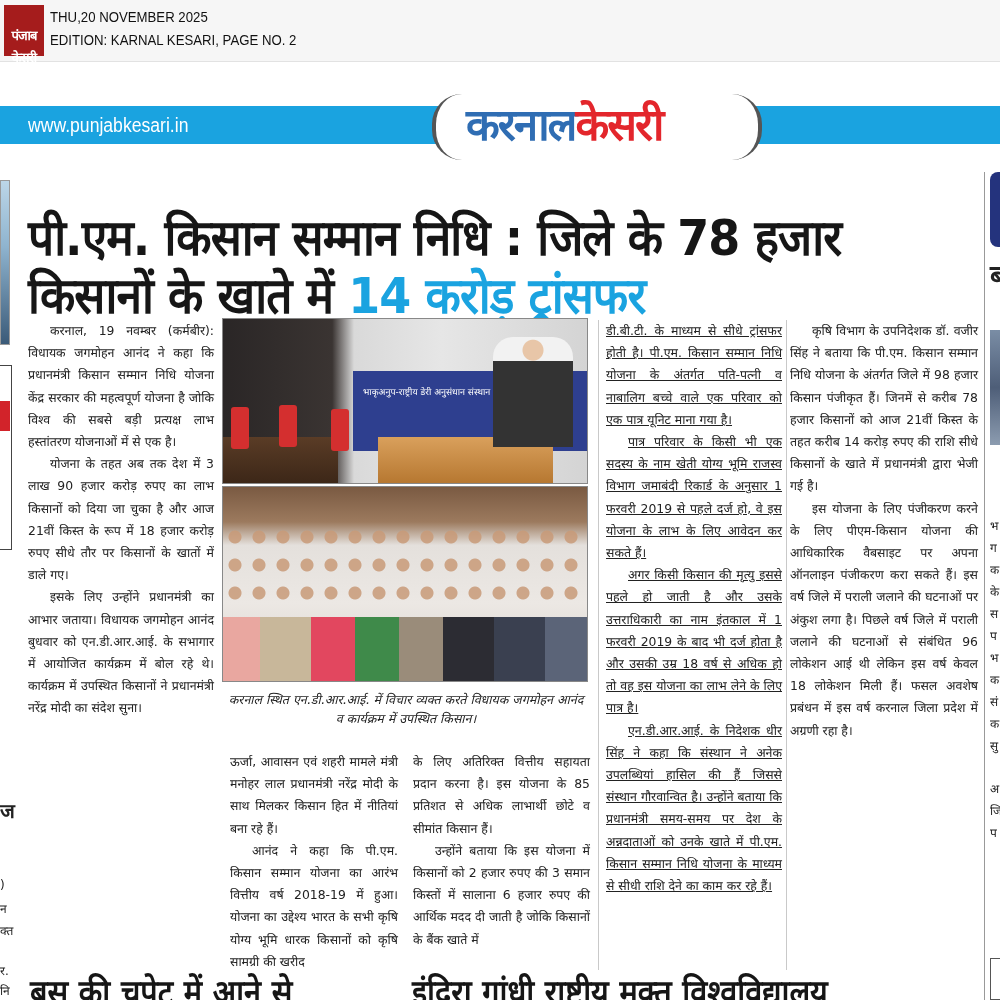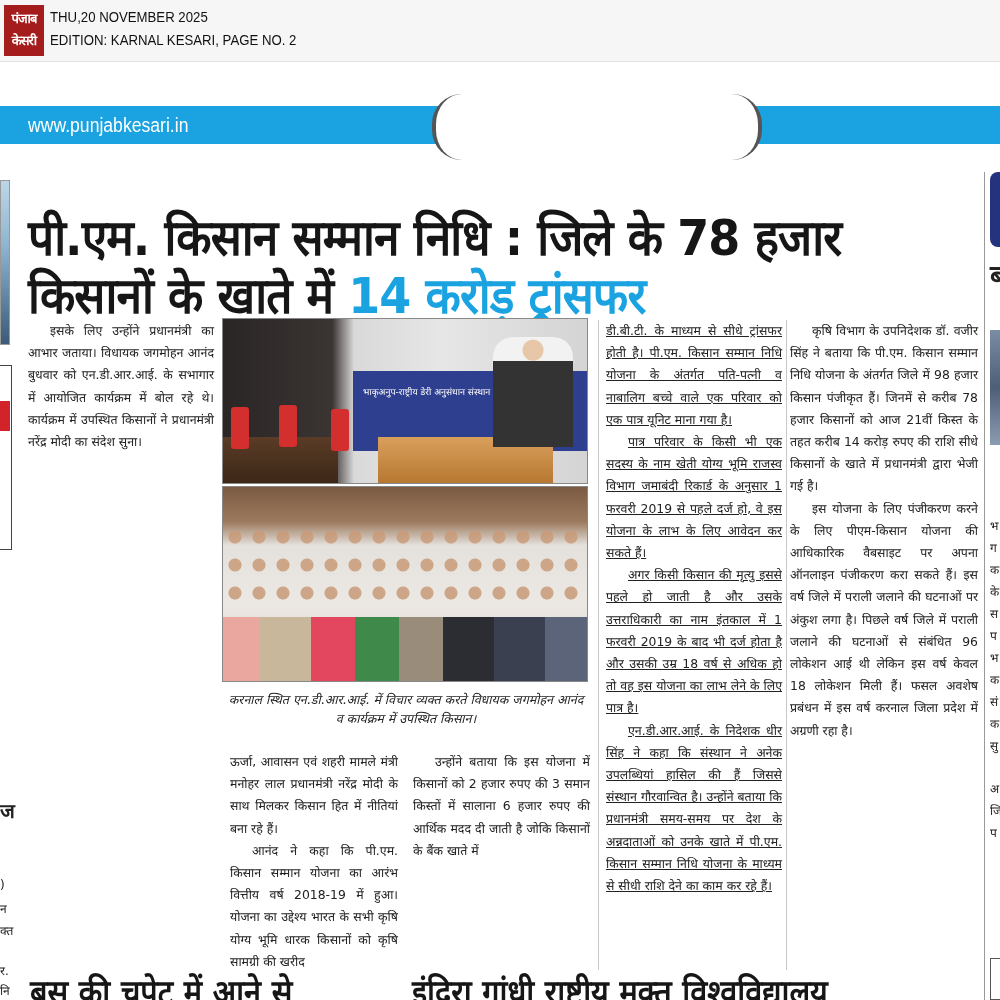--- a/index.html
+++ b/index.html
@@ -1,21 +1,21 @@
 <!DOCTYPE html>
 <html><head>
   <meta charset="utf-8">
   <style>
     * { box-sizing: border-box; margin: 0; padding: 0; }
     html, body { width: 1000px; height: 1000px; overflow: hidden; background: #ffffff; }
     body { position: relative; font-family: "DejaVu Sans", sans-serif; color: #1a1a1a; }
 
     
     .edition-bar { position: absolute; left: 0; top: 0; width: 1000px; height: 62px; background: #f6f6f6; border-bottom: 1px solid #e2e2e2; }
-    .pk-logo { position: absolute; left: 4px; top: 5px; width: 40px; height: 51px; background: #a51c1c; color: #fff; font-family: "DejaVu Sans", sans-serif; font-weight: bold; font-size: 13px; line-height: 22px; text-align: center; padding-top: 3px; letter-spacing: -1px; }
+    .pk-logo { position: absolute; left: 4px; top: 5px; width: 40px; height: 51px; background: #a51c1c; color: #fff; font-family: "DejaVu Sans", sans-serif; font-weight: bold; font-size: 13px; line-height: 22px; text-align: center; padding-top: 20px; letter-spacing: -1px; }
     .edition-date { position: absolute; left: 50px; top: 8px; font-family: "Liberation Sans", sans-serif; font-size: 15px; color: #111; transform: scaleX(0.88); transform-origin: left; }
     .edition-name { position: absolute; left: 50px; top: 31px; font-family: "Liberation Sans", sans-serif; font-size: 15px; color: #111; transform: scaleX(0.88); transform-origin: left; }
 
     
     .masthead { position: absolute; left: 0; top: 90px; width: 938px; height: 76px; }
     .mast-band { position: absolute; left: 0; top: 16px; width: 1000px; height: 38px; background: #1aa3e0; }
     .mast-url { position: absolute; left: 28px; top: 24px; font-family: "Liberation Sans", sans-serif; font-size: 20px; color: #fff; transform: scaleX(0.88); transform-origin: left; }
     .mast-logo-box { position: absolute; left: 432px; top: 4px; width: 330px; height: 66px; background: #fff; border-radius: 30px; border-left: 4px solid #555; border-right: 4px solid #555; }
     .mast-logo { position: absolute; left: 466px; top: 6px; font-family: "DejaVu Sans", sans-serif; font-weight: bold; font-size: 44px; line-height: 58px; letter-spacing: -2px; }
     .mast-logo .blue { color: #2f6db3; }
@@ -75,20 +75,21 @@
     <div>केसरी</div>
   </div>
   <div class="edition-date">THU,20 NOVEMBER 2025</div>
   <div class="edition-name">EDITION: KARNAL KESARI, PAGE NO. 2</div>
 </div>
 
 <div class="masthead">
   <div class="mast-band"></div>
   <div class="mast-url">www.punjabkesari.in</div>
   <div class="mast-logo-box"></div>
+  <div class="mast-logo"><span class="blue">करनाल</span><span class="red">केसरी</span></div>
 </div>
 
 <div class="left-photo"></div>
 <div class="left-box">
     <div class="redbar"></div>
   </div>
 <div class="left-frag" style="top:797px;font-weight:bold;font-size:20px;">ज</div>
 <div class="left-frag" style="top:878px;">)</div>
 <div class="left-frag" style="top:900px;">न</div>
 <div class="left-frag" style="top:922px;">क्त</div>
@@ -117,20 +118,22 @@
 
 <div class="headline">
   <div class="hl-line1">पी.एम. किसान सम्मान निधि : जिले के 78 हजार</div>
   <div class="hl-line2"><span>किसानों के खाते में </span><span class="accent">14 करोड़ ट्रांसफर</span></div>
 </div>
 
 <div class="col-rule" style="left:598px;top:320px;height:650px;"></div>
 <div class="col-rule" style="left:786px;top:320px;height:650px;"></div>
 
 <div class="col col1">
+  <p><span class="dateline">करनाल, 19 नवम्बर (कर्मबीर):</span> <span>विधायक जगमोहन आनंद ने कहा कि प्रधानमंत्री किसान सम्मान निधि योजना केंद्र सरकार की महत्वपूर्ण योजना है जोकि विश्व की सबसे बड़ी प्रत्यक्ष लाभ हस्तांतरण योजनाओं में से एक है।</span></p>
+  <p>योजना के तहत अब तक देश में 3 लाख 90 हजार करोड़ रुपए का लाभ किसानों को दिया जा चुका है और आज 21वीं किस्त के रूप में 18 हजार करोड़ रुपए सीधे तौर पर किसानों के खातों में डाले गए।</p>
   <p>इसके लिए उन्होंने प्रधानमंत्री का आभार जताया। विधायक जगमोहन आनंद बुधवार को एन.डी.आर.आई. के सभागार में आयोजित कार्यक्रम में बोल रहे थे। कार्यक्रम में उपस्थित किसानों ने प्रधानमंत्री नरेंद्र मोदी का संदेश सुना।</p>
 </div>
 
 <div class="photo-top">
   <div class="banner"></div>
   <div class="banner-text">भाकृअनुप-राष्ट्रीय डेरी अनुसंधान संस्थान करनाल (हरियाणा)</div>
   <div class="table"></div>
   <div class="chair" style="left:8px;top:88px;"></div>
   <div class="chair" style="left:56px;top:86px;"></div>
   <div class="chair" style="left:108px;top:90px;"></div>
@@ -144,20 +147,21 @@
   <div class="front"></div>
 </div>
 <div class="caption">करनाल स्थित एन.डी.आर.आई. में विचार व्यक्त करते विधायक जगमोहन आनंद व कार्यक्रम में उपस्थित किसान।</div>
 
 <div class="col col2">
   <p class="noindent">ऊर्जा, आवासन एवं शहरी मामले मंत्री मनोहर लाल प्रधानमंत्री नरेंद्र मोदी के साथ मिलकर किसान हित में नीतियां बना रहे हैं।</p>
   <p>आनंद ने कहा कि पी.एम. किसान सम्मान योजना का आरंभ वित्तीय वर्ष 2018-19 में हुआ। योजना का उद्देश्य भारत के सभी कृषि योग्य भूमि धारक किसानों को कृषि सामग्री की खरीद</p>
 </div>
 
 <div class="col col3">
+  <p class="noindent">के लिए अतिरिक्त वित्तीय सहायता प्रदान करना है। इस योजना के 85 प्रतिशत से अधिक लाभार्थी छोटे व सीमांत किसान हैं।</p>
   <p>उन्होंने बताया कि इस योजना में किसानों को 2 हजार रुपए की 3 समान किस्तों में सालाना 6 हजार रुपए की आर्थिक मदद दी जाती है जोकि किसानों के बैंक खाते में</p>
 </div>
 
 <div class="col col4">
   <p class="noindent">डी.बी.टी. के माध्यम से सीधे ट्रांसफर होती है। पी.एम. किसान सम्मान निधि योजना के अंतर्गत पति-पत्नी व नाबालिग बच्चे वाले एक परिवार को एक पात्र यूनिट माना गया है।</p>
   <p>पात्र परिवार के किसी भी एक सदस्य के नाम खेती योग्य भूमि राजस्व विभाग जमाबंदी रिकार्ड के अनुसार 1 फरवरी 2019 से पहले दर्ज हो, वे इस योजना के लाभ के लिए आवेदन कर सकते हैं।</p>
   <p>अगर किसी किसान की मृत्यु इससे पहले हो जाती है और उसके उत्तराधिकारी का नाम इंतकाल में 1 फरवरी 2019 के बाद भी दर्ज होता है और उसकी उम्र 18 वर्ष से अधिक हो तो वह इस योजना का लाभ लेने के लिए पात्र है।</p>
   <p>एन.डी.आर.आई. के निदेशक धीर सिंह ने कहा कि संस्थान ने अनेक उपलब्धियां हासिल की हैं जिससे संस्थान गौरवान्वित है। उन्होंने बताया कि प्रधानमंत्री समय-समय पर देश के अन्नदाताओं को उनके खाते में पी.एम. किसान सम्मान निधि योजना के माध्यम से सीधी राशि देने का काम कर रहे हैं।</p>
 </div>
 

